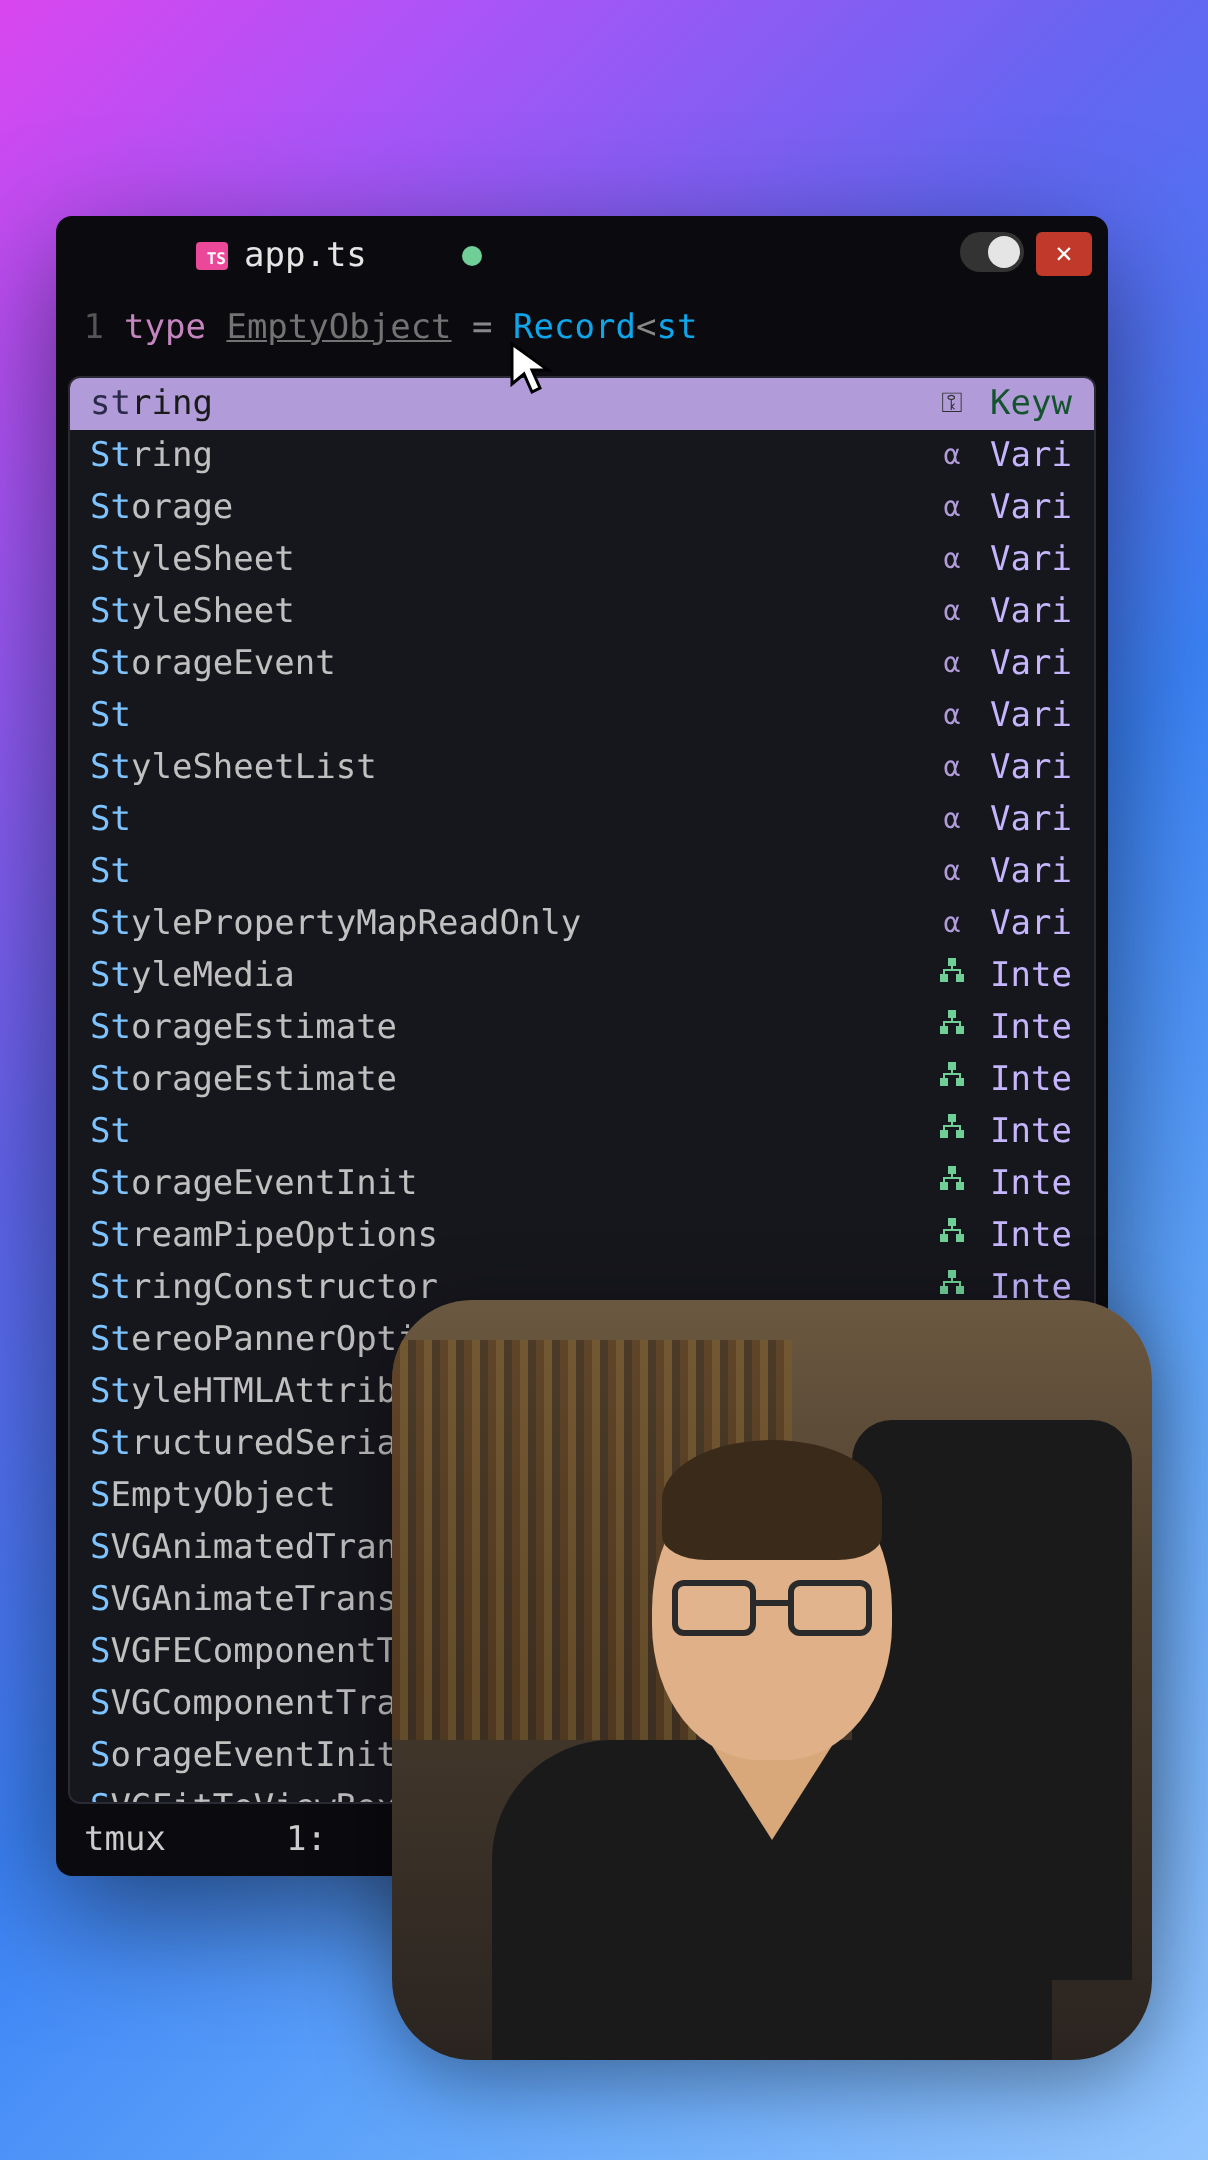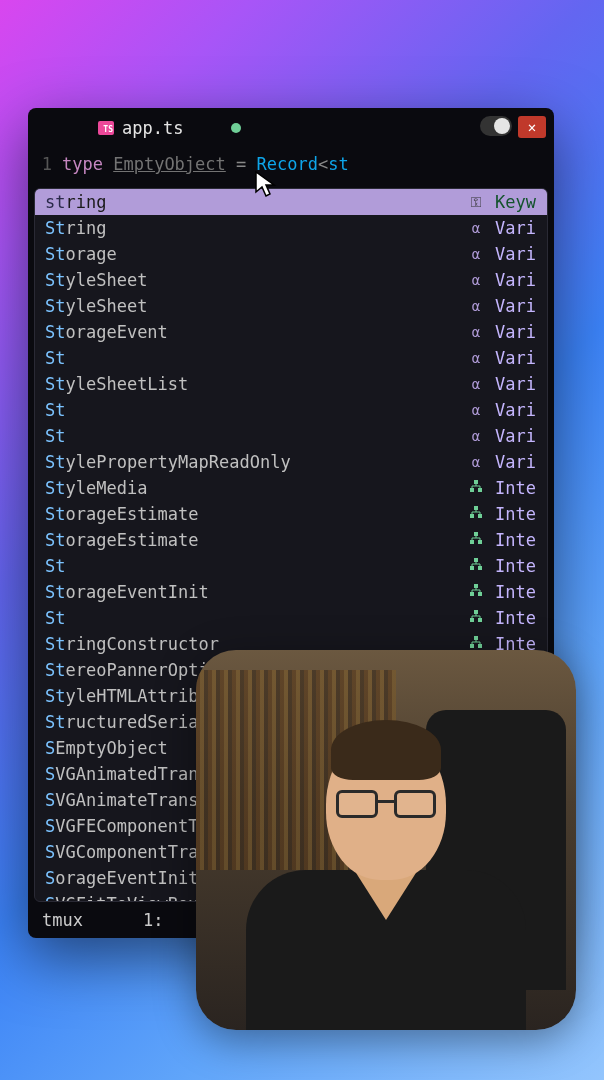--- a/index.html
+++ b/index.html
@@ -459,20 +459,21 @@
               <rect x="1" y="9" width="4" height="4" fill="#6fcf97"></rect>
               <rect x="9" y="9" width="4" height="4" fill="#6fcf97"></rect>
               <path d="M7 5 L7 7 M3 9 L3 7 L11 7 L11 9" stroke="#6fcf97" fill="none"></path>
             </svg></span>
           <span class="ac-kind-label">Inte</span>
         </div>
       </div>
       <div class="ac-row">
         <div class="ac-left">
           <span class="ac-match">St</span>
+          <span>reamPipeOptions</span>
         </div>
         <div class="ac-right">
           <span class="ac-kind-icon kind-interface"><svg width="14" height="14" viewBox="0 0 14 14">
               <rect x="5" y="1" width="4" height="4" fill="#6fcf97"></rect>
               <rect x="1" y="9" width="4" height="4" fill="#6fcf97"></rect>
               <rect x="9" y="9" width="4" height="4" fill="#6fcf97"></rect>
               <path d="M7 5 L7 7 M3 9 L3 7 L11 7 L11 9" stroke="#6fcf97" fill="none"></path>
             </svg></span>
           <span class="ac-kind-label">Inte</span>
         </div>

